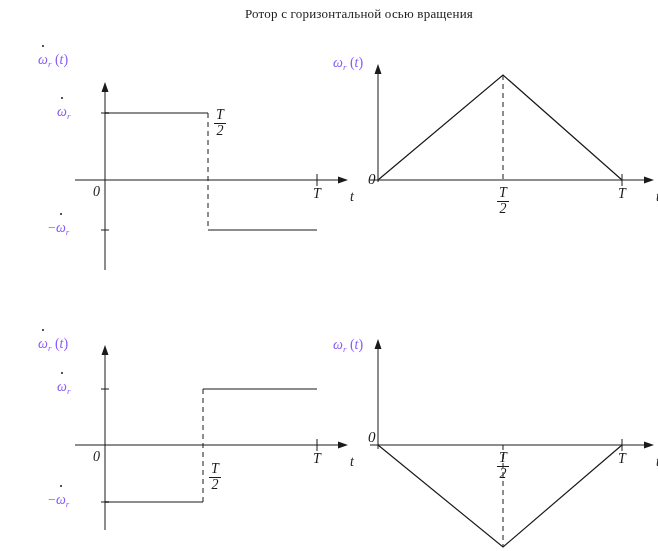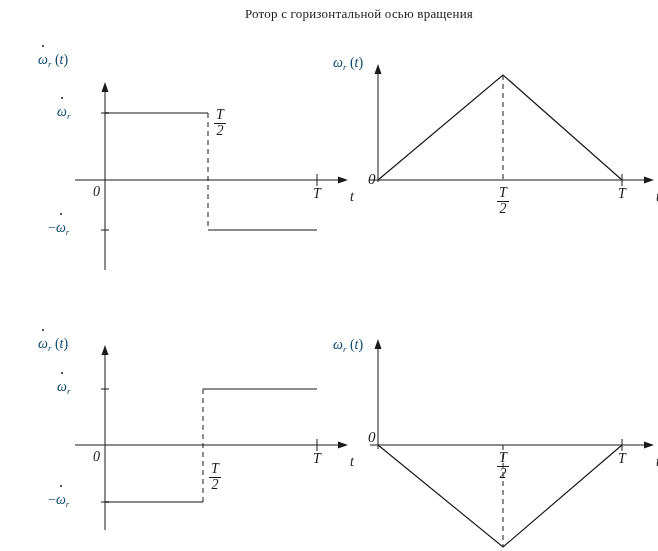--- a/index.html
+++ b/index.html
@@ -69,21 +69,21 @@
     display: block;
     border-top: 1px solid #1a1a1a;
     padding: 0 2px;
   }
 
   
   .omega-axis {
     position: absolute;
     font-family: "Liberation Serif", serif;
     font-size: 14px;
-    color: #0c4a6e;
+    color: #8b5cf6;
     white-space: nowrap;
     text-align: center;
   }
   .om {
     font-style: italic;
     position: relative;
     display: inline-block;
   }
   .om .dot {
     position: absolute;

